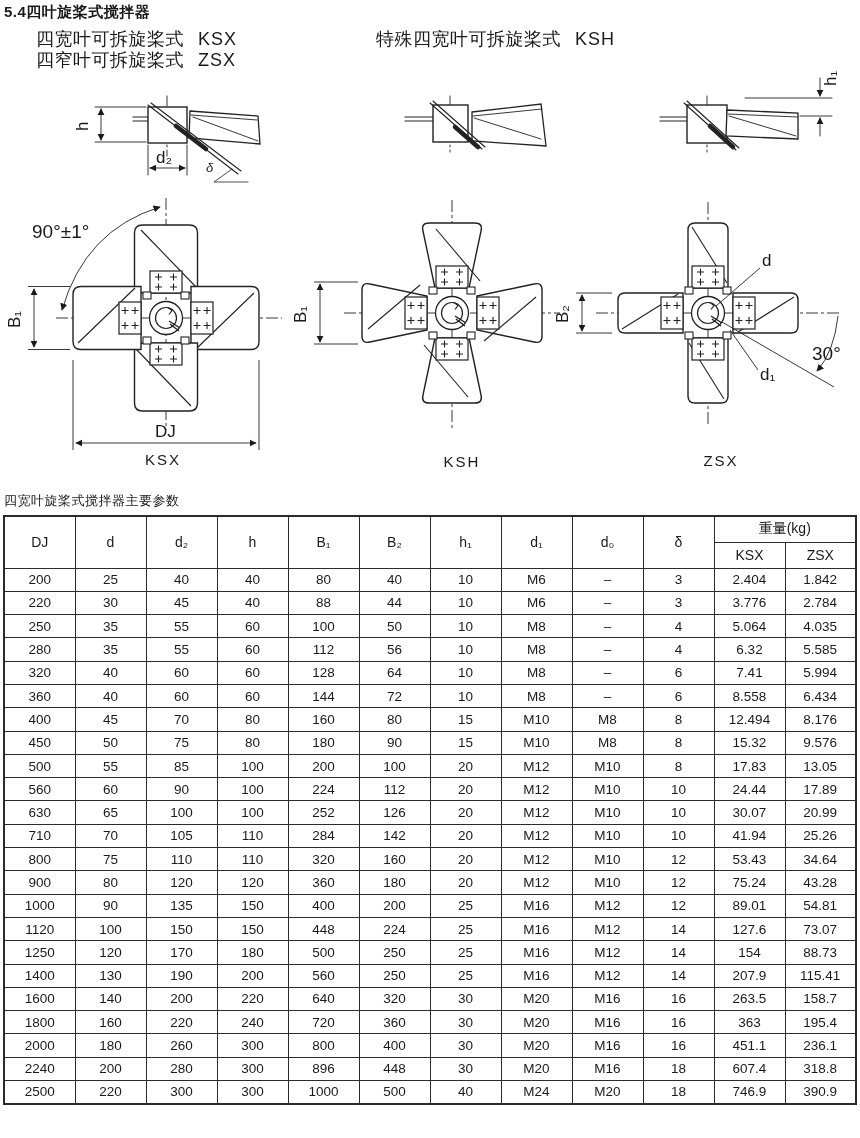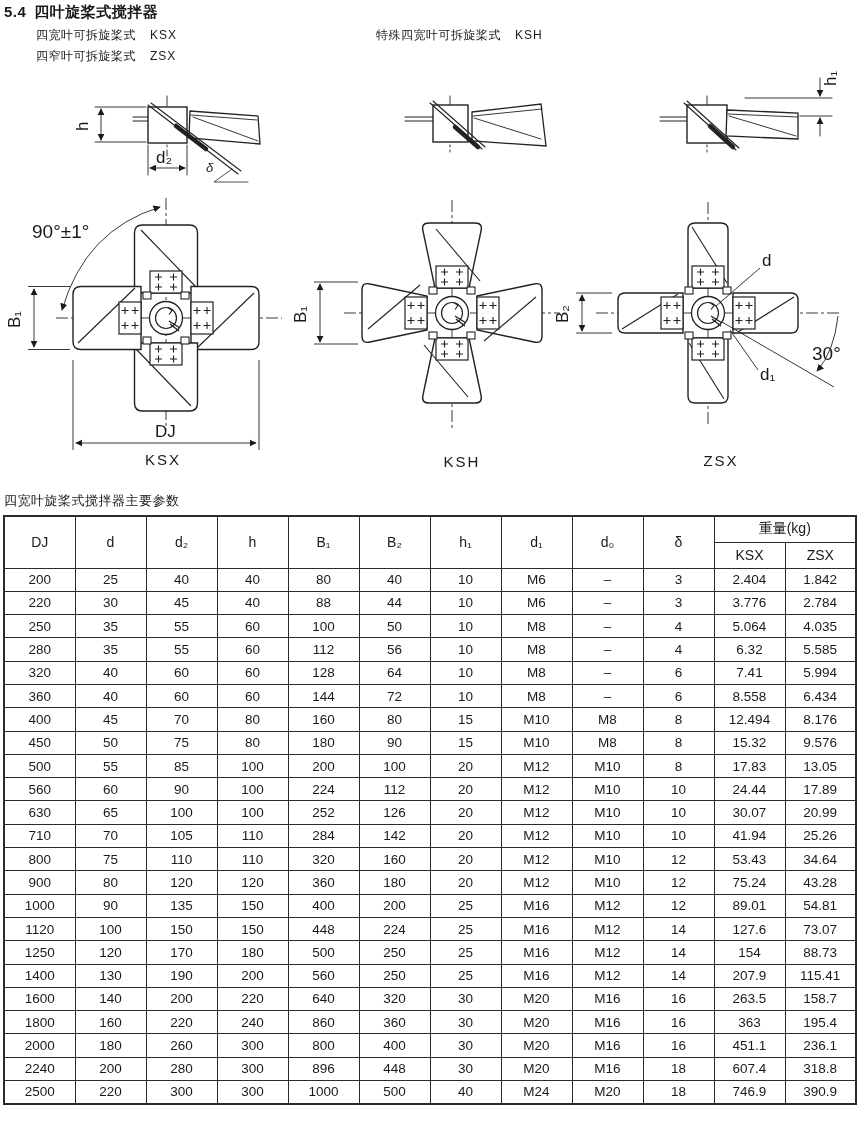--- a/index.html
+++ b/index.html
@@ -6,22 +6,22 @@
   html,body { background:#fff; }
   body {
     width:860px; height:1138px;
     font-family:"Liberation Sans","DejaVu Sans",sans-serif;
     color:#1a1a1a; position:relative; overflow:hidden;
   }
   .page { position:absolute; inset:0; }
 
   
   .title-row { position:absolute; left:4px; top:3px; font-size:15px; font-weight:bold; letter-spacing:0.5px; }
-  .title-row .sec { margin-right:8px; }
-  .sub-line { position:absolute; font-size:12px; letter-spacing:0.5px; white-space:nowrap; }
+  .title-row .sec { }
+  .sub-line { position:absolute; font-size:18px; letter-spacing:0.5px; white-space:nowrap; }
   .sub-line .code { margin-left:14px; letter-spacing:1px; }
   .sub-l1 { left:36px; top:27px; }
   .sub-l2 { left:36px; top:48px; }
   .sub-r1 { left:376px; top:27px; }
 
   
   .drawing-wrap { position:absolute; left:0; top:60px; width:860px; height:430px; }
   svg text { font-family:"Liberation Sans","DejaVu Sans",sans-serif; fill:#1a1a1a; }
   .dimtxt { font-size:17px; }
   .figlabel { font-size:15px; letter-spacing:2px; }
@@ -503,21 +503,21 @@
           <td>M16</td>
           <td>16</td>
           <td>263.5</td>
           <td>158.7</td>
         </tr>
         <tr>
           <td>1800</td>
           <td>160</td>
           <td>220</td>
           <td>240</td>
-          <td>860</td>
+          <td>720</td>
           <td>360</td>
           <td>30</td>
           <td>M20</td>
           <td>M16</td>
           <td>16</td>
           <td>363</td>
           <td>195.4</td>
         </tr>
         <tr>
           <td>2000</td>

